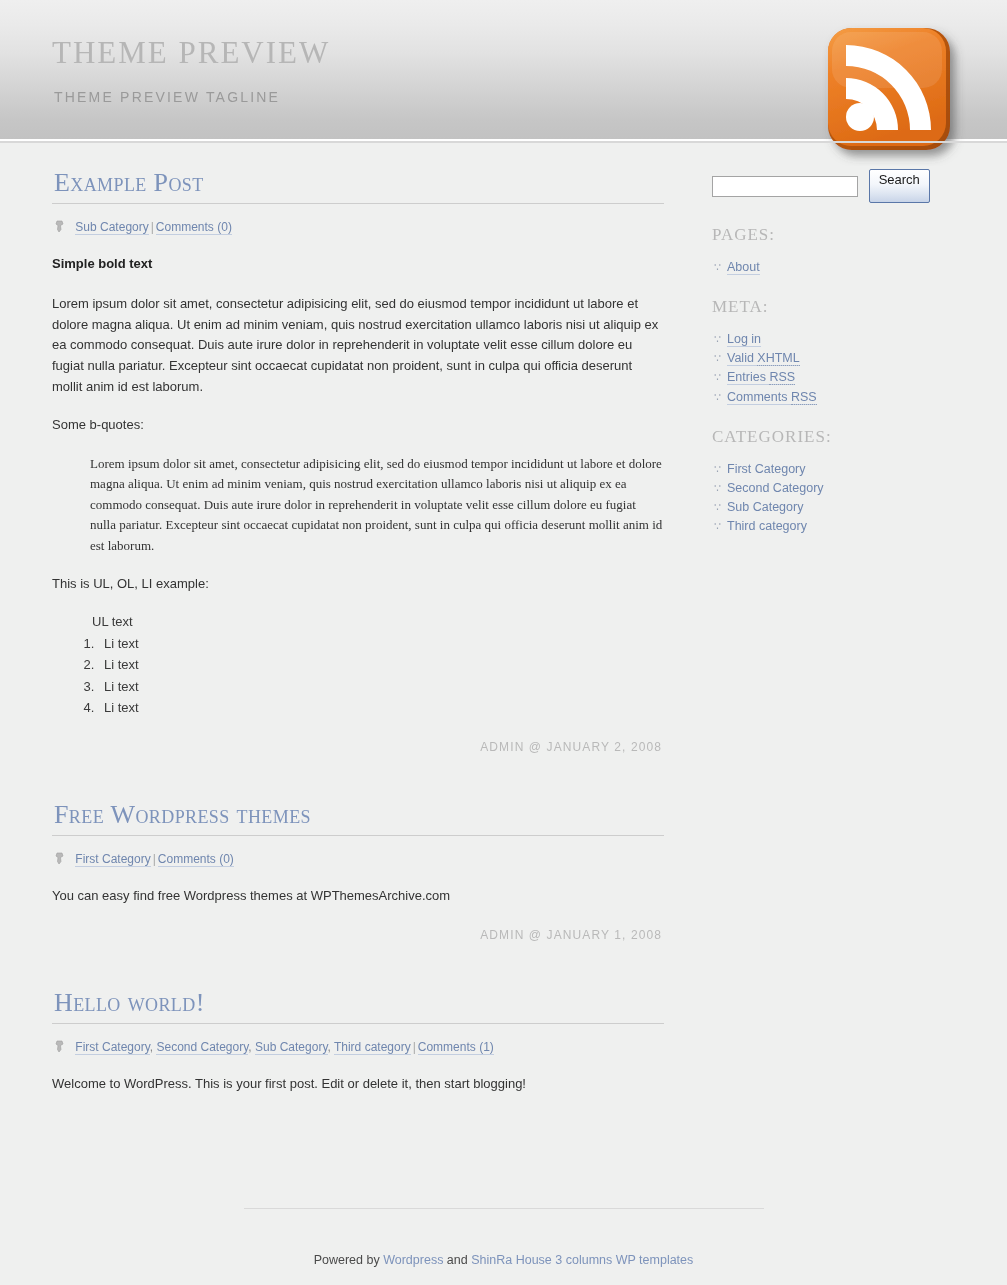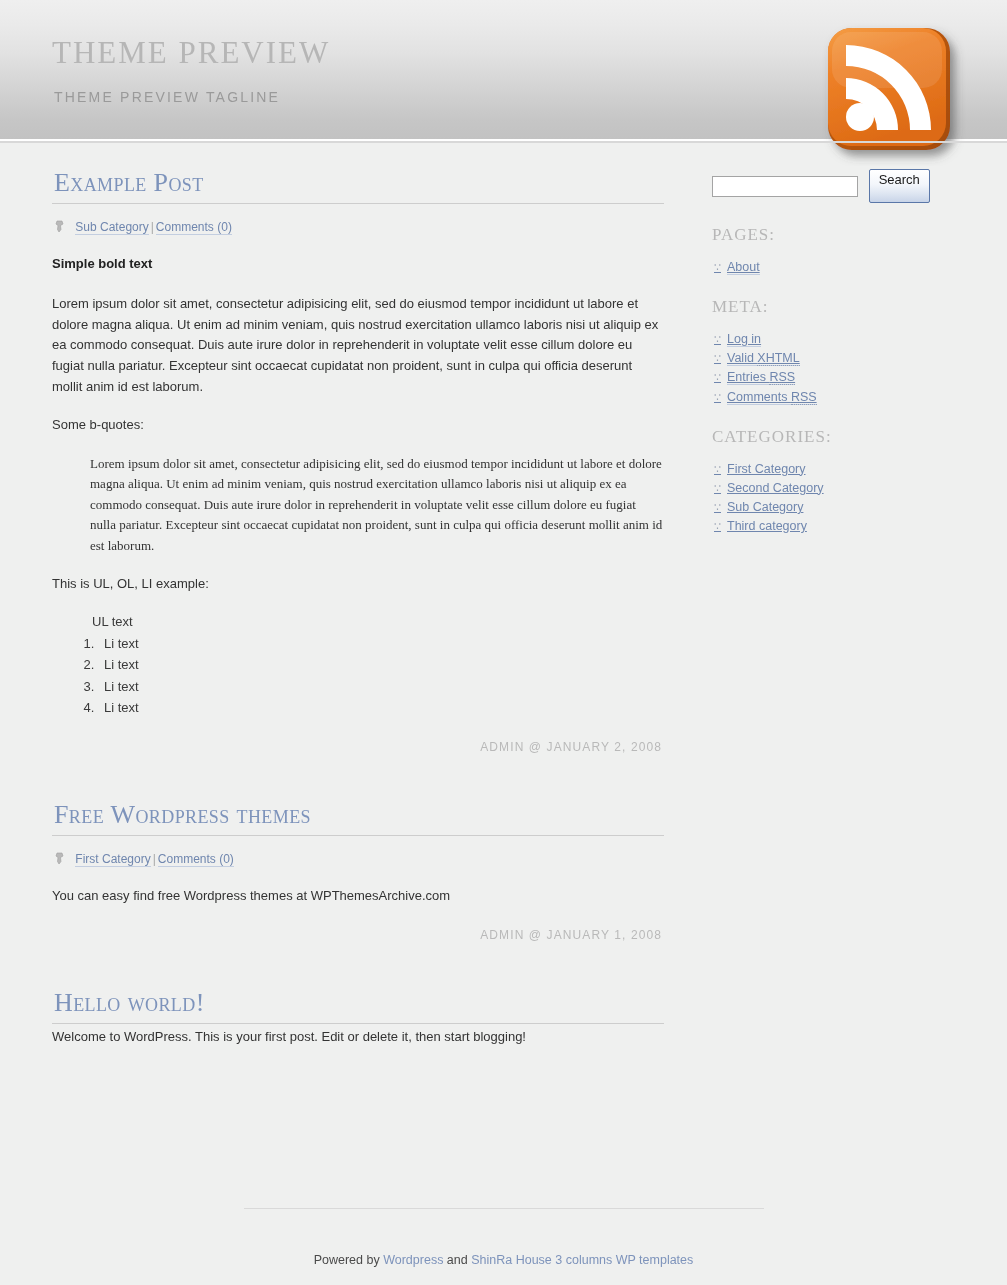--- a/index.html
+++ b/index.html
@@ -203,21 +203,20 @@
   ul.side-list {
     list-style: none;
     margin: 0 0 0 4px;
     padding: 0;
   }
   ul.side-list li {
     font-size: 12.5px;
     line-height: 1.53;
     color: #6f86ae;
     padding-left: 0;
-    text-decoration: underline;
   }
   .bullet {
     color: #9aa4b4;
     font-size: 11px;
     margin-right: 6px;
     letter-spacing: 0;
   }
   ul.side-list a {
     color: #6f86ae;
     text-decoration: none;
@@ -335,20 +334,28 @@
         <a href="#">First Category</a><span class="meta-sep">|</span><a href="#">Comments (0)</a>
       </div>
       <div class="post-body">
         <p>You can easy find free Wordpress themes at WPThemesArchive.com</p>
       </div>
       <div class="post-foot">ADMIN @ JANUARY 1, 2008</div>
     </div>
 
     <div class="post">
       <h2 class="post-title">Hello world!</h2>
+      <div class="post-meta">
+        <span class="meta-icon">
+          <svg width="11" height="13" viewBox="0 0 11 13">
+              <path d="M3 1 L8 1 L9 4 L6.5 5.5 L7 9.5 L5 12 L3.5 9.5 L4 5.5 L2 4 Z" fill="#b9b9b9" stroke="#9e9e9e" stroke-width="0.6"></path>
+            </svg>
+        </span>
+        <a href="#">First Category</a><span>, </span><a href="#">Second Category</a><span>, </span><a href="#">Sub Category</a><span>, </span><a href="#">Third category</a><span class="meta-sep">|</span><a href="#">Comments (1)</a>
+      </div>
       <div class="post-body">
         <p>Welcome to WordPress. This is your first post. Edit or delete it, then start blogging!</p>
       </div>
     </div>
 
   </div>
 
   <div id="sidebar">
 
     <form class="searchform">

